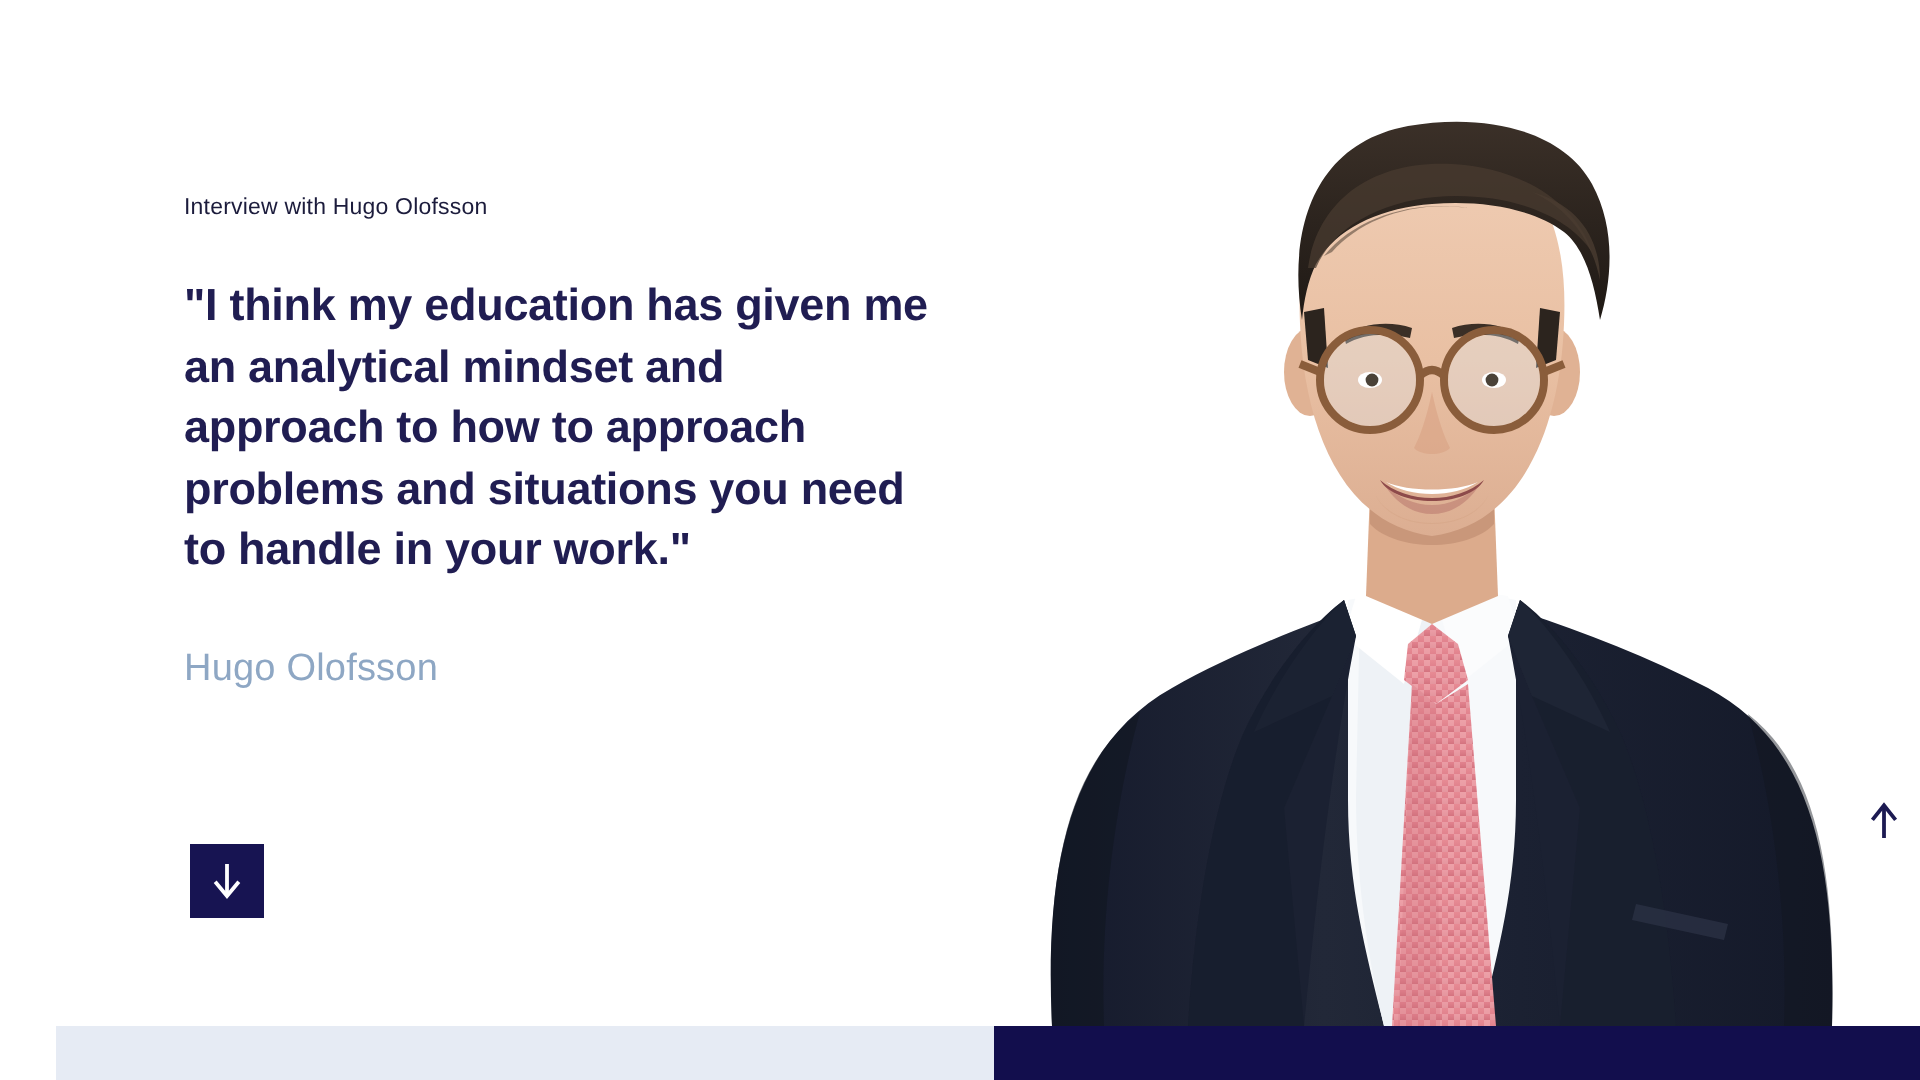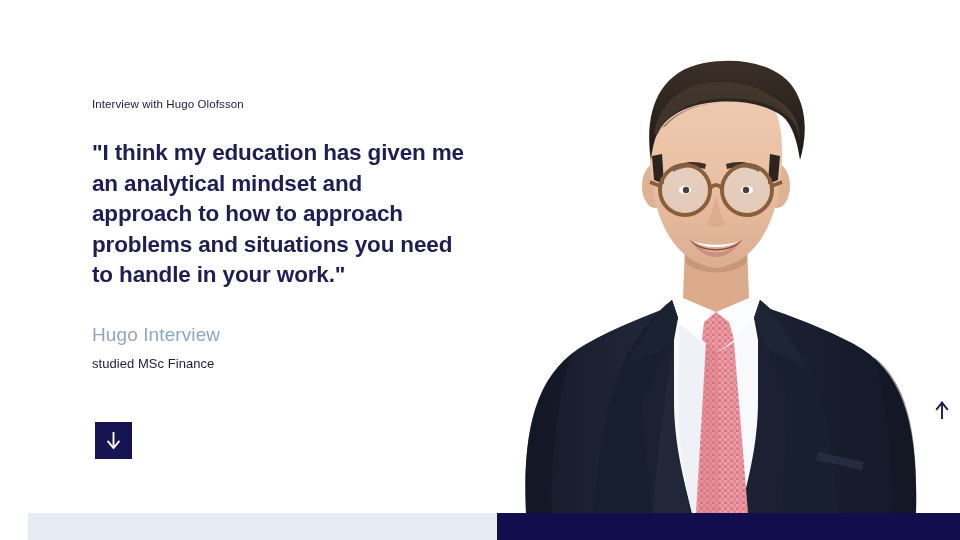--- a/index.html
+++ b/index.html
@@ -191,22 +191,21 @@
       <path d="M226 242 C240 256 260 256 274 242 C262 262 238 262 226 242 Z" fill="#a35555" opacity=".35"></path>
 
       <path d="M250 262 C236 262 226 256 222 248 C232 266 268 266 278 248 C274 256 264 262 250 262 Z" fill="#d3a183" opacity=".45"></path>
     </svg>
   </div>
 
   <div class="text-col">
     <p class="eyebrow">Interview with Hugo Olofsson</p>
     <blockquote class="quote">"I think my education has given me an analytical mindset and approach to how to approach problems and situations you need to handle in your work."</blockquote>
     <div class="attrib">
-      <p class="attrib-name">Hugo Interview</p>
-      <p class="attrib-role">studied MSc Finance</p>
+      <p class="attrib-name">Hugo Olofsson</p>
     </div>
   </div>
 
   <button class="scroll-down">
     <span>
       <svg width="15" height="19" viewBox="0 0 15 19" xmlns="http://www.w3.org/2000/svg">
         <path d="M7.5 1 L7.5 15.5" stroke="#ffffff" stroke-width="1.9" fill="none"></path>
         <path d="M2.2 10.6 L7.5 17 L12.8 10.6" stroke="#ffffff" stroke-width="1.9" fill="none" stroke-linecap="square" stroke-linejoin="miter"></path>
       </svg>
     </span>

